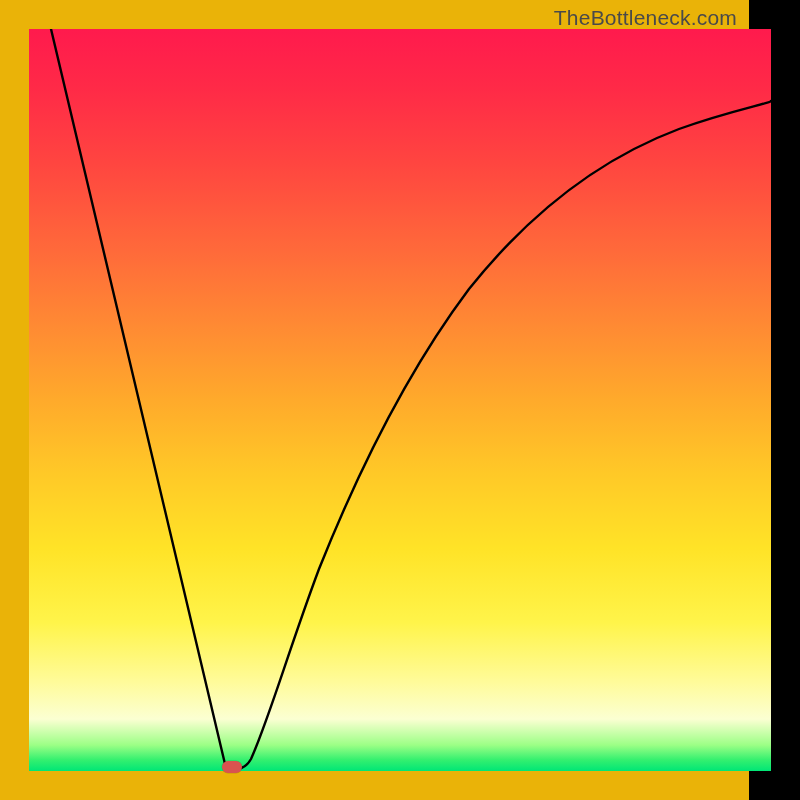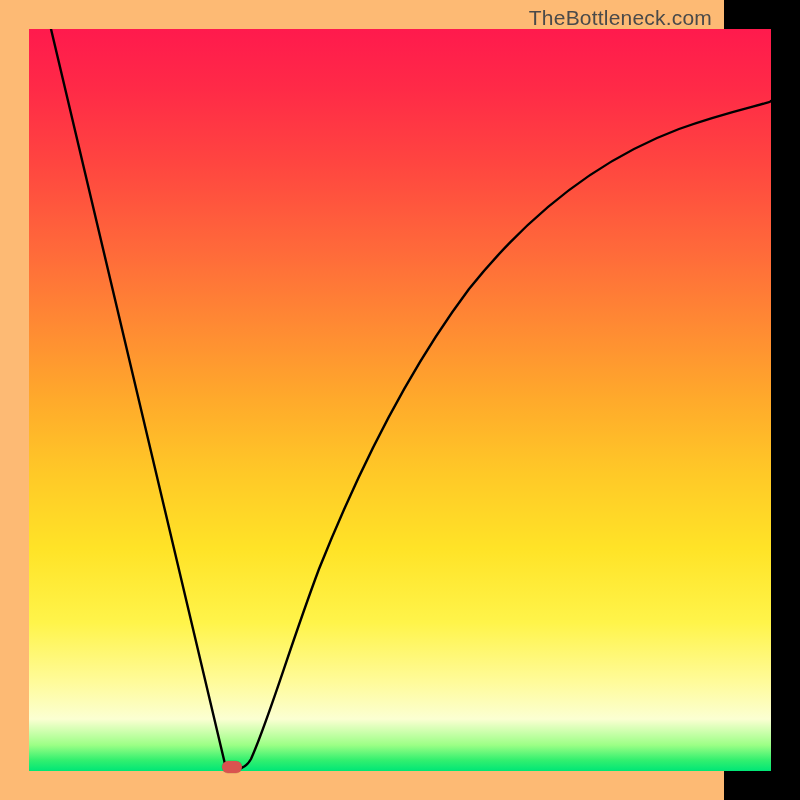--- a/index.html
+++ b/index.html
@@ -8,21 +8,22 @@
     width: 800px;
     height: 800px;
     background: #000;
     overflow: hidden;
     font-family: Arial, Helvetica, sans-serif;
   }
   .frame {
     position: relative;
     width: 724px;
     height: 800px;
-    background: #fdba74;
+    background: #eab308;
+    padding-left: 25px;
   }
   .plot-area {
     position: absolute;
     left: 29px;
     top: 29px;
     width: 742px;
     height: 742px;
     
     background: linear-gradient(to bottom,
       #ff1a4d 0%, 

